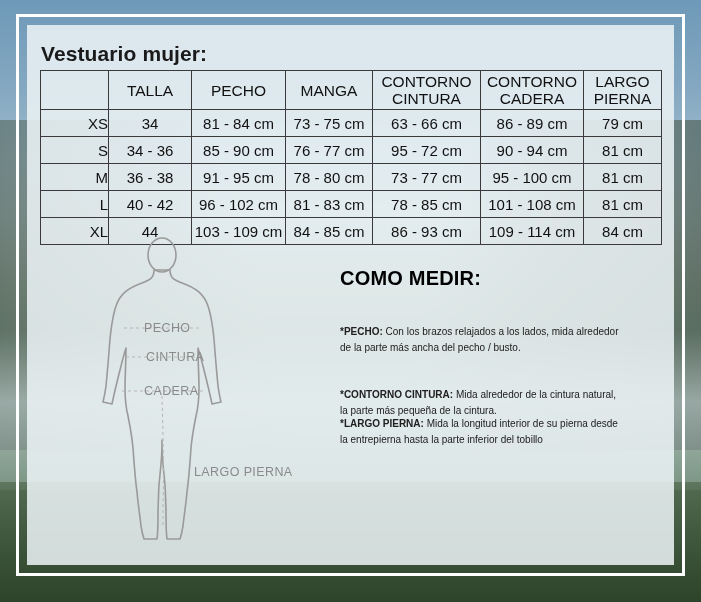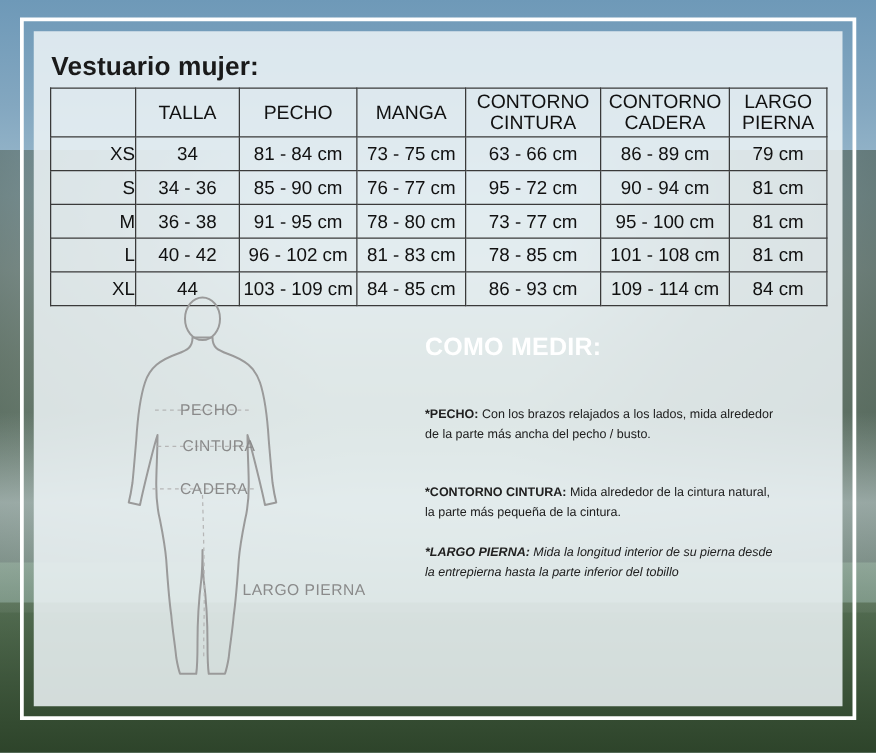--- a/index.html
+++ b/index.html
@@ -148,35 +148,35 @@
   #label-cadera  { left: 82px;  top: 148px; }
   #label-pierna  { left: 132px; top: 229px; }
 
   
   #measure-title {
     position: absolute;
     left: 340px;
     top: 267px;
     font-size: 20px;
     font-weight: bold;
-    color: #ffffff;
+    color: #000000;
     letter-spacing: 0.2px;
   }
   .measure-p {
     position: absolute;
     left: 340px;
     width: 280px;
     font-size: 10px;
     line-height: 15.5px;
     color: #202020;
   }
   .measure-p b { font-weight: bold; }
   #measure-p1 { top: 314px; }
   #measure-p2 { top: 377px; }
-  #measure-p3 { top: 425px; font-style: italic; }
+  #measure-p3 { top: 406px; }
 </style>
 </head>
 <body>
 
 <div id="photo-bg">
   <div id="photo-mountains"></div>
   <div id="photo-haze"></div>
   <div id="photo-foreground"></div>
 </div>
 

